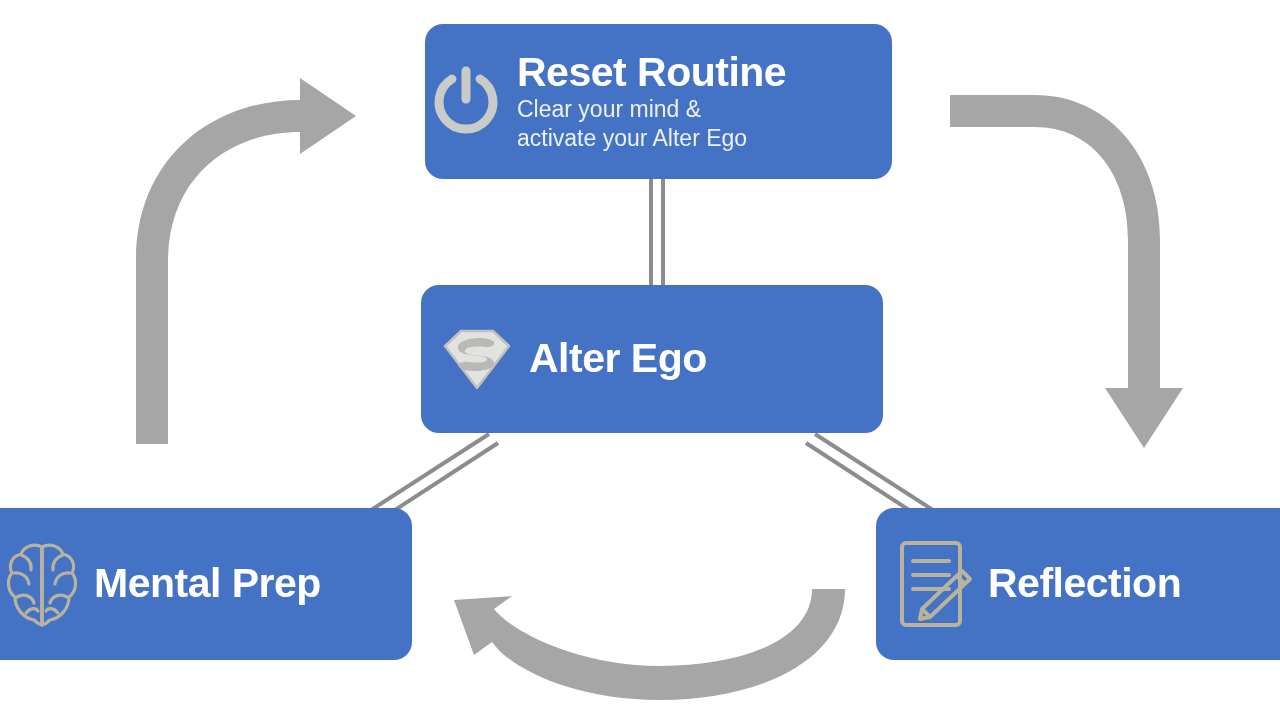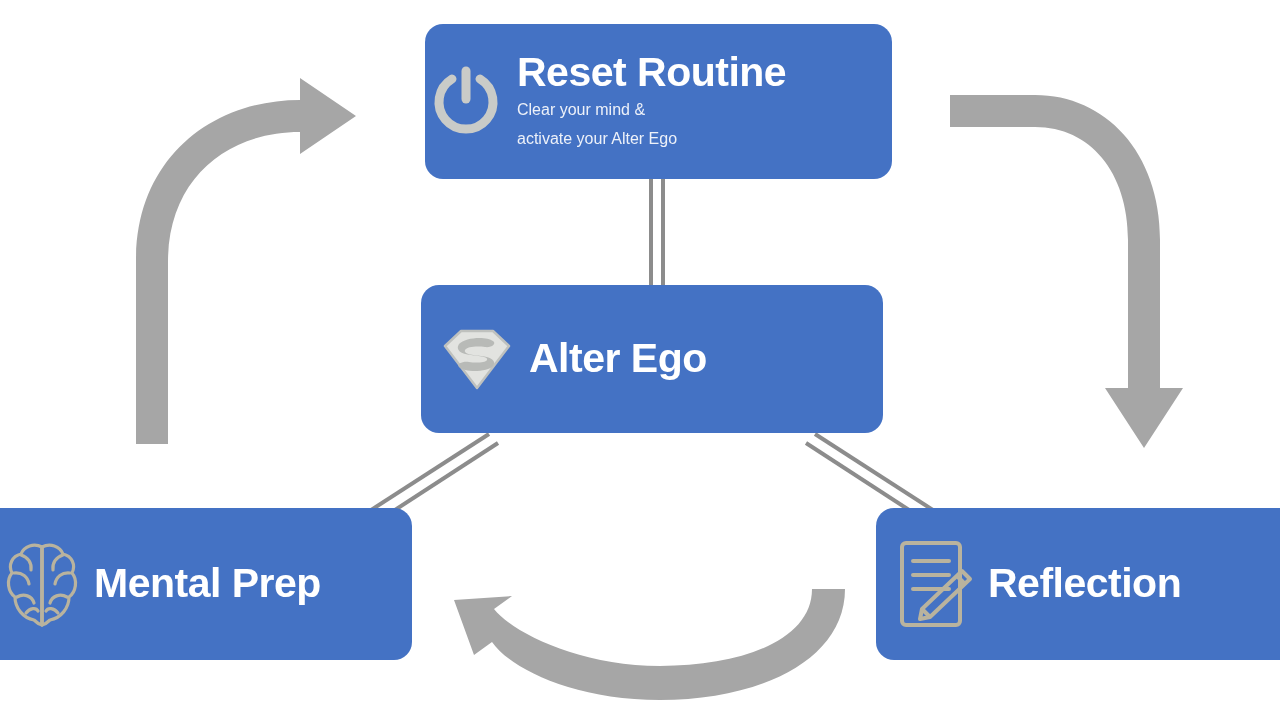--- a/index.html
+++ b/index.html
@@ -50,21 +50,21 @@
   .card-title {
     color: #ffffff;
     font-weight: bold;
     font-size: 41px;
     line-height: 46px;
     letter-spacing: -0.5px;
     white-space: nowrap;
   }
   .card-desc {
     color: #EDF1F9;
-    font-size: 16px;
+    font-size: 23px;
     line-height: 29px;
     white-space: pre-line;
   }
 
   
   #card-reset {
     left: 425px; top: 24px; width: 467px; height: 155px;
     padding-left: 6px;
   }
   #card-reset .card-text { margin-left: 16px; margin-top: -2px; }

